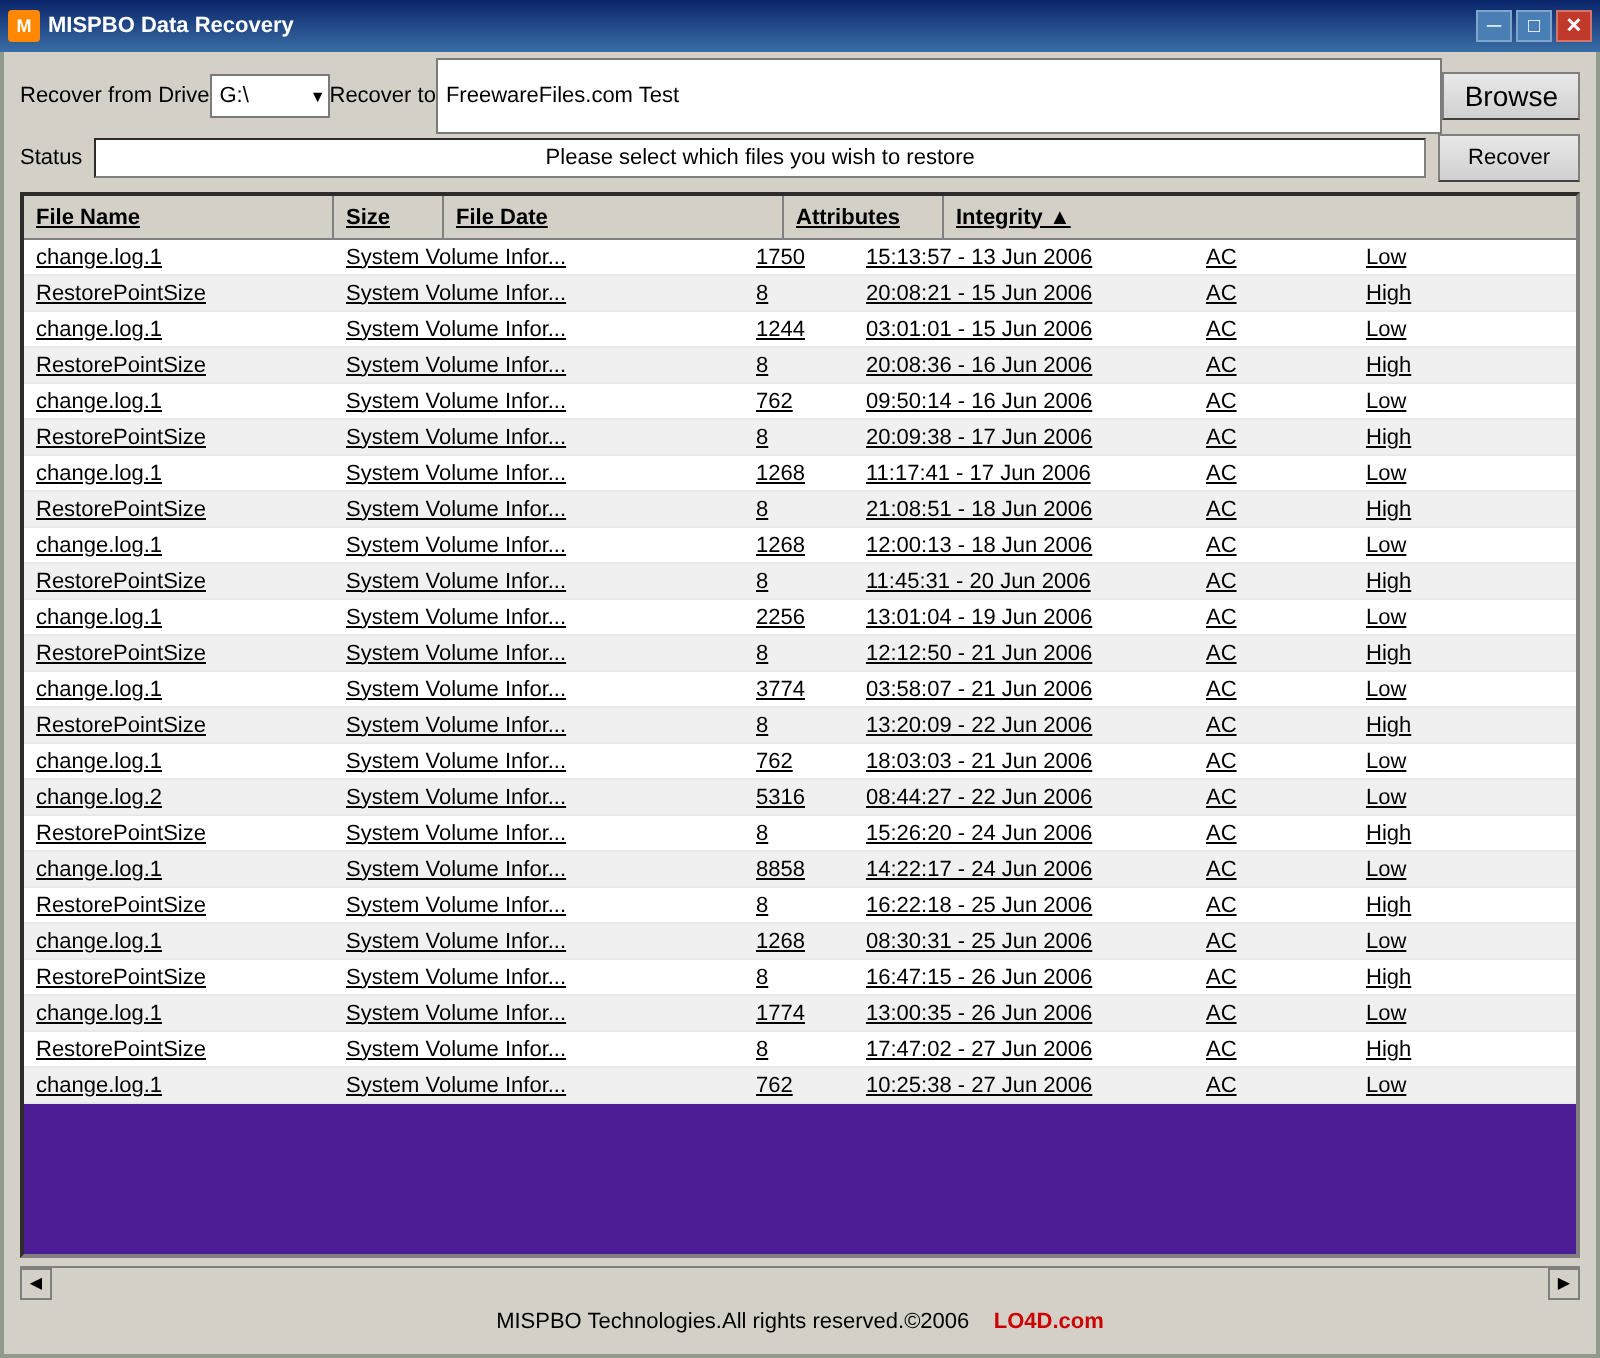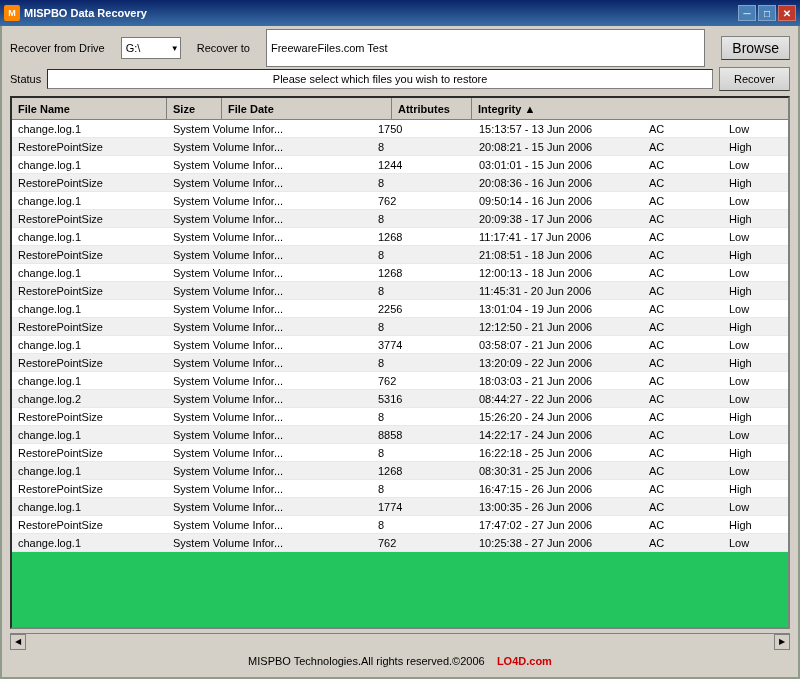--- a/index.html
+++ b/index.html
@@ -68,21 +68,21 @@
       height: calc(679px - 26px);
       display: flex;
       flex-direction: column;
       gap: 4px;
     }
 
     
     .form-row {
       display: flex;
       align-items: center;
-      gap: 16px;
+      gap: 0;
       height: 28px;
     }
     .form-label {
       font-size: 11px;
       color: #000;
     }
     .drive-select {
       height: 22px;
       border: 1px solid #7a7a7a;
       background: white;
@@ -153,24 +153,25 @@
       font-size: 11px;
       padding: 0 14px;
       cursor: pointer;
       font-weight: normal;
     }
 
     
     .table-container {
       flex: 1;
       border: 2px inset #808080;
-      background: #22c55e;
+      background: #4c1d95;
       overflow: hidden;
       display: flex;
       flex-direction: column;
+      text-decoration: underline;
     }
     .table-header {
       display: flex;
       background: #d4d0c8;
       border-bottom: 1px solid #808080;
       height: 22px;
       flex-shrink: 0;
     }
     .th {
       border-right: 1px solid #808080;
@@ -206,21 +207,21 @@
     .td {
       padding: 0 6px;
       font-size: 11px;
       white-space: nowrap;
       overflow: hidden;
       text-overflow: ellipsis;
     }
     .td-filename { width: 155px; }
     .td-path { width: 165px; }
     .td-size { width: 55px; margin-left: 40px; }
-    .td-filedate { width: 170px; margin-left: 46px; }
+    .td-filedate { width: 170px; }
     .td-attributes { width: 80px; }
     .td-integrity { flex: 1; }
 
     
     .table-body::-webkit-scrollbar { width: 16px; }
     .table-body::-webkit-scrollbar-track { background: #d4d0c8; }
     .table-body::-webkit-scrollbar-thumb { background: #a0a0a0; border: 1px solid #808080; }
 
     
     .h-scroll {

